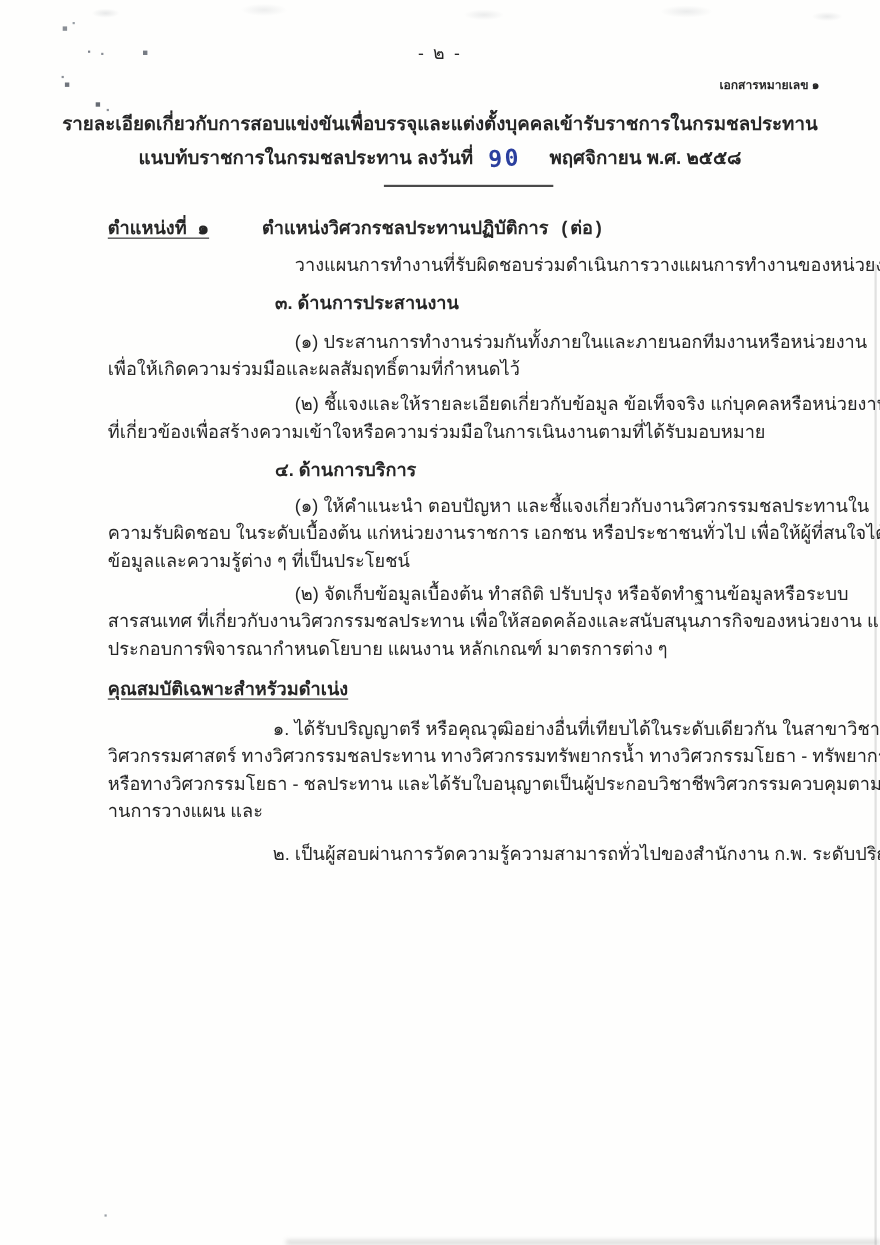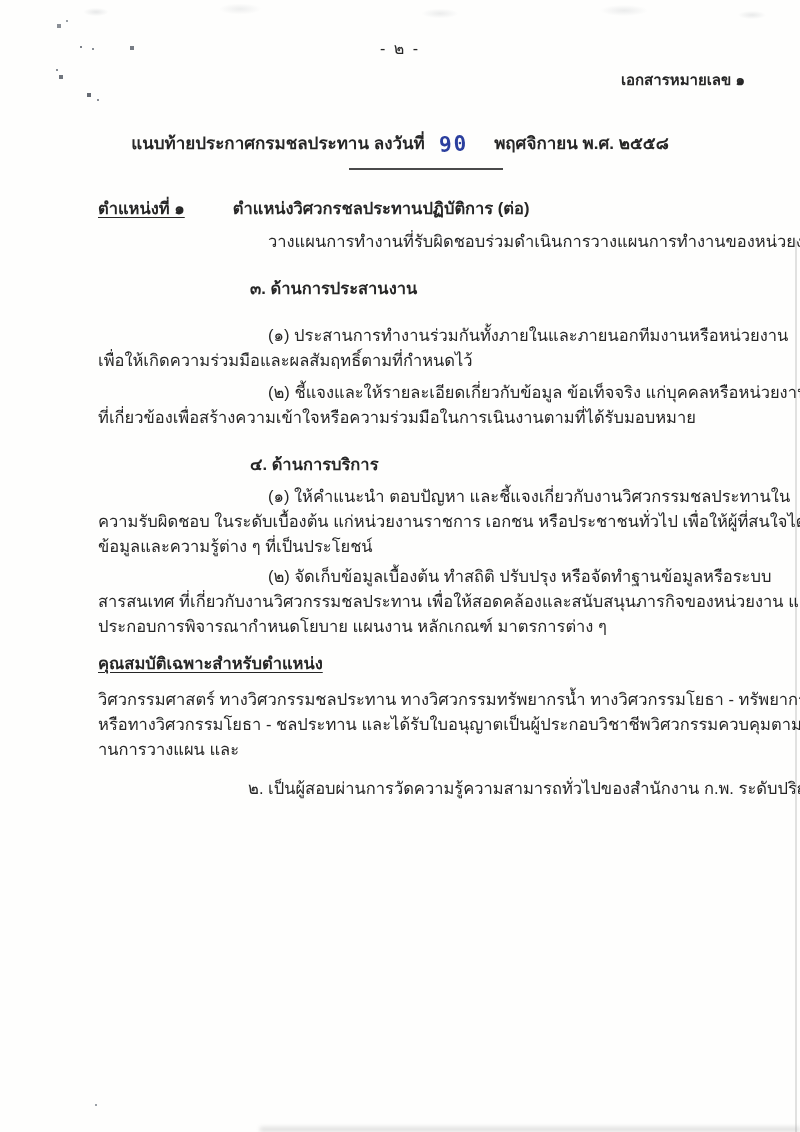--- a/index.html
+++ b/index.html
@@ -27,56 +27,57 @@
       58px 25px 0 1px #8a8f96, 66px 20px 0 0 #9aa0a6, 80px 46px 0 0 #7d828a,
       92px 48px 0 0 #8a8f96, 131px 47px 0 1px #777c84, 56px 69px 0 0 #8a8f96,
       60px 76px 0 1px #70757d, 88px 94px 0 1px #666b73, 97px 99px 0 0 #8a8f96,
       95px 1104px 0 0 #9aa0a6;
   }
   .right-edge{position:absolute;top:240px;bottom:0;right:3px;width:2px;background:#c8c8c8;opacity:.55;}
   .bottom-smudge{position:absolute;bottom:0;left:260px;right:0;height:5px;background:#9a9a9a;opacity:.3;filter:blur(2px);}
 
   
   .pagenum{position:absolute;top:36px;left:0;right:0;text-align:center;font-size:16px;letter-spacing:2px;}
-  .docnum{position:absolute;top:68px;right:55px;font-size:15px;font-weight:bold;}
+  .docnum{position:absolute;top:68px;right:55px;font-size:11px;font-weight:bold;}
   .title1{position:absolute;top:98px;left:0;right:0;text-align:center;font-size:17px;font-weight:bold;}
   .title2{position:absolute;top:129px;left:0;right:0;text-align:center;font-size:17px;font-weight:bold;}
   .hand{
     display:inline-block;color:#2b3f9e;font-size:21px;font-weight:bold;
     transform:rotate(-3deg);margin:0 26px 0 14px;letter-spacing:2px;vertical-align:-2px;
     font-family:"DejaVu Sans Mono",monospace;
   }
   .rule{position:absolute;top:168px;left:349px;width:154px;border-top:2px solid #4a4a4a;}
 
   
   .content{position:absolute;top:196px;left:98px;right:55px;font-size:16.5px;line-height:25px;}
   .line{white-space:nowrap;}
-  .posrow{display:flex;font-weight:bold;}
+  .posrow{display:flex;font-weight:bold;font-family:Liberation Mono, monospace;}
   .poslabel{text-decoration:underline;text-underline-offset:3px;margin-right:48px;}
   .heading{font-weight:bold;margin-left:152px;}
   .indent{margin-left:170px;}
   .qindent{margin-left:150px;}
   .qheading{font-weight:bold;text-decoration:underline;text-underline-offset:3px;}
-  .mt15{margin-top:15px}.mt8{margin-top:8px}.mt10{margin-top:22px}.mt7{margin-top:7px}
+  .mt15{margin-top:15px}.mt8{margin-top:8px}.mt10{margin-top:10px}.mt7{margin-top:7px}
   .mt5{margin-top:5px}.mt12{margin-top:12px}.mt11{margin-top:11px}.mt14{margin-top:14px}
 </style>
 </head>
 <body>
 
 <div class="page">
 
   <div class="top-noise"></div>
   <div class="speckles"></div>
   <div class="right-edge"></div>
   <div class="bottom-smudge"></div>
 
   <div class="pagenum">- ๒ -</div>
   <div class="docnum">เอกสารหมายเลข ๑</div>
+  <div class="title1">รายละเอียดเกี่ยวกับการสอบแข่งขันเพื่อบรรจุและแต่งตั้งบุคคลเข้ารับราชการในกรมชลประทาน</div>
   <div class="title2">
-    <span>แนบท้ายประกาศกรมชลประทาน ลงวันที่</span><span class="hand">90</span><span>พฤศจิกายน  พ.ศ. ๒๕๕๘</span>
+    <span>แนบท้บราชการในกรมชลประทาน ลงวันที่</span><span class="hand">90</span><span>พฤศจิกายน  พ.ศ. ๒๕๕๘</span>
   </div>
   <div class="rule"></div>
 
   <div class="content">
 
     <div class="posrow">
       <span class="poslabel">ตำแหน่งที่  ๑</span>
       <span>ตำแหน่งวิศวกรชลประทานปฏิบัติการ  (ต่อ)</span>
     </div>
 
@@ -100,23 +101,24 @@
       <div class="line">ความรับผิดชอบ ในระดับเบื้องต้น แก่หน่วยงานราชการ เอกชน หรือประชาชนทั่วไป เพื่อให้ผู้ที่สนใจได้ทราบ</div>
       <div class="line">ข้อมูลและความรู้ต่าง ๆ ที่เป็นประโยชน์</div>
     </div>
     <div class="mt5">
       <div class="line indent">(๒)  จัดเก็บข้อมูลเบื้องต้น ทำสถิติ ปรับปรุง หรือจัดทำฐานข้อมูลหรือระบบ</div>
       <div class="line">สารสนเทศ ที่เกี่ยวกับงานวิศวกรรมชลประทาน เพื่อให้สอดคล้องและสนับสนุนภารกิจของหน่วยงาน และใช้</div>
       <div class="line">ประกอบการพิจารณากำหนดโยบาย แผนงาน หลักเกณฑ์ มาตรการต่าง ๆ</div>
     </div>
 
     <div class="line mt12">
-      <span class="qheading">คุณสมบัติเฉพาะสำหรับตำแหน่ง</span>
+      <span class="qheading">คุณสมบัติเฉพาะสำหรัวมดำเน่ง</span>
     </div>
     <div class="mt11">
+      <div class="line qindent">๑. ได้รับปริญญาตรี หรือคุณวุฒิอย่างอื่นที่เทียบได้ในระดับเดียวกัน ในสาขาวิชา</div>
       <div class="line">วิศวกรรมศาสตร์ ทางวิศวกรรมชลประทาน ทางวิศวกรรมทรัพยากรน้ำ ทางวิศวกรรมโยธา - ทรัพยากรน้ำ</div>
       <div class="line">หรือทางวิศวกรรมโยธา - ชลประทาน  และได้รับใบอนุญาตเป็นผู้ประกอบวิชาชีพวิศวกรรมควบคุมตามที่</div>
       <div class="line">านการวางแผน  และ</div>
     </div>
     <div class="mt14">
       <div class="line qindent">๒. เป็นผู้สอบผ่านการวัดความรู้ความสามารถทั่วไปของสำนักงาน ก.พ. ระดับปริญญาตรีขึ้นไป</div>
     </div>
 
   </div>
 </div>

